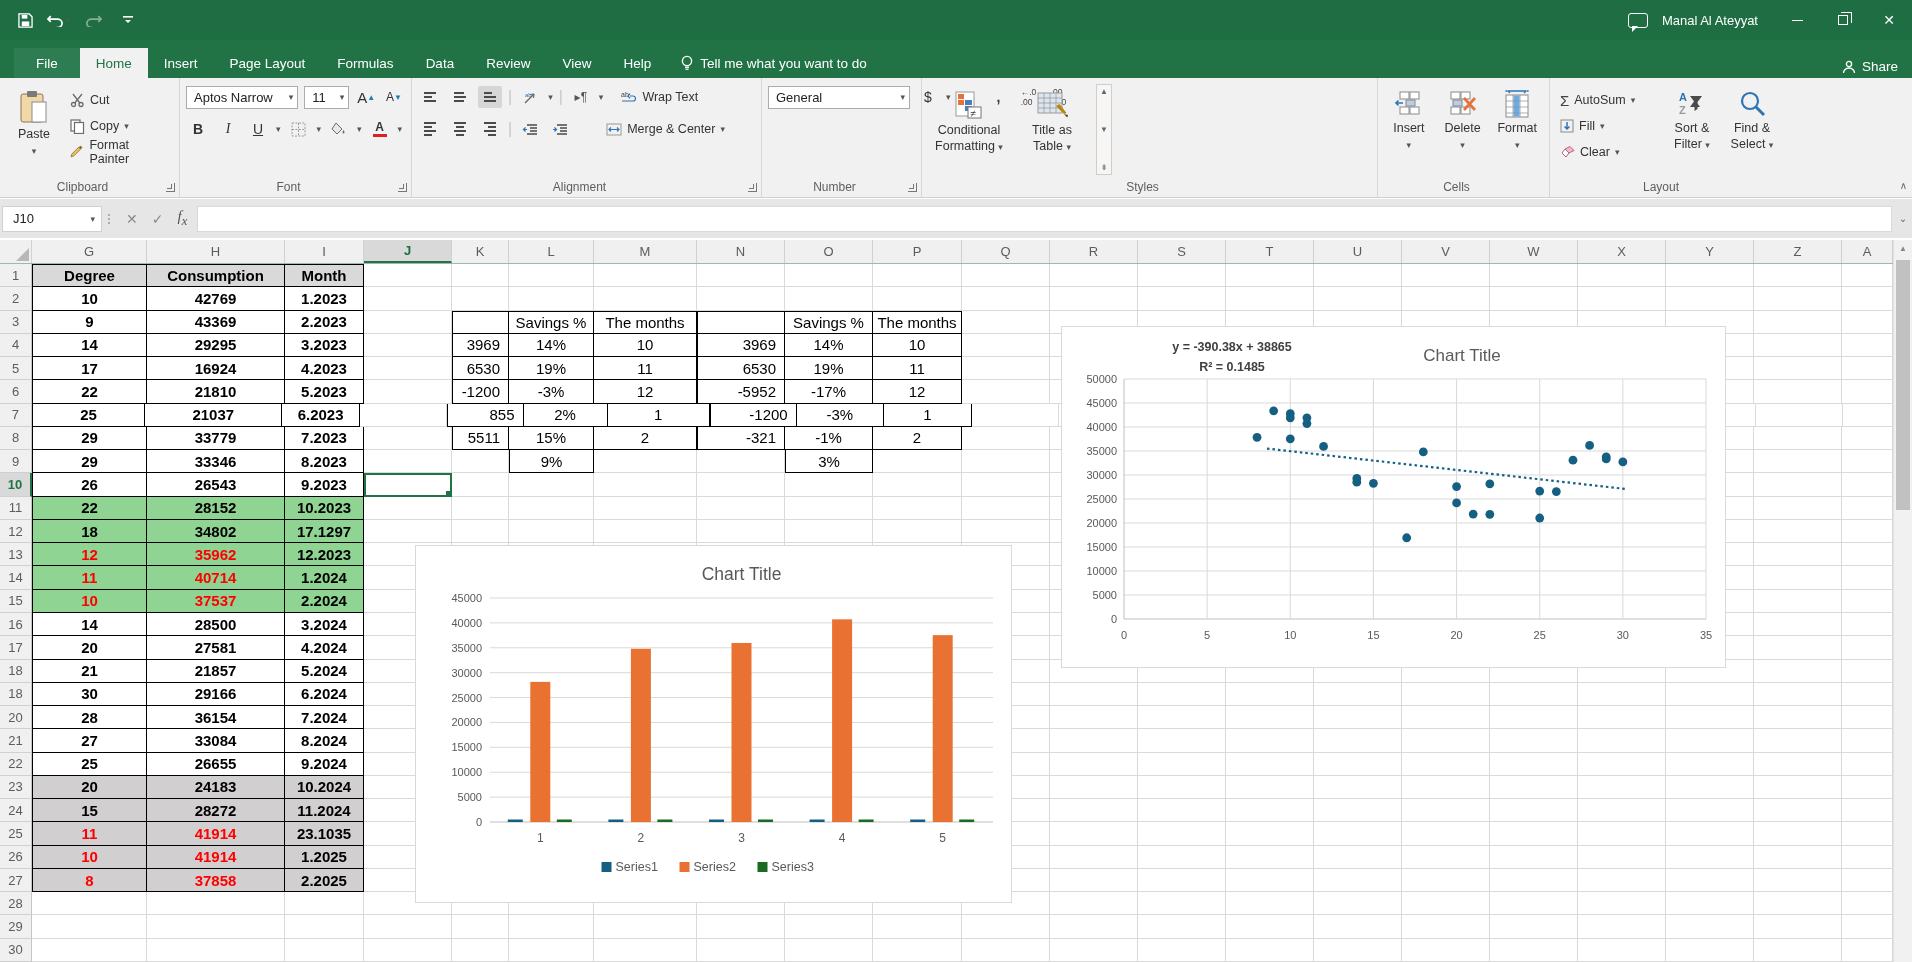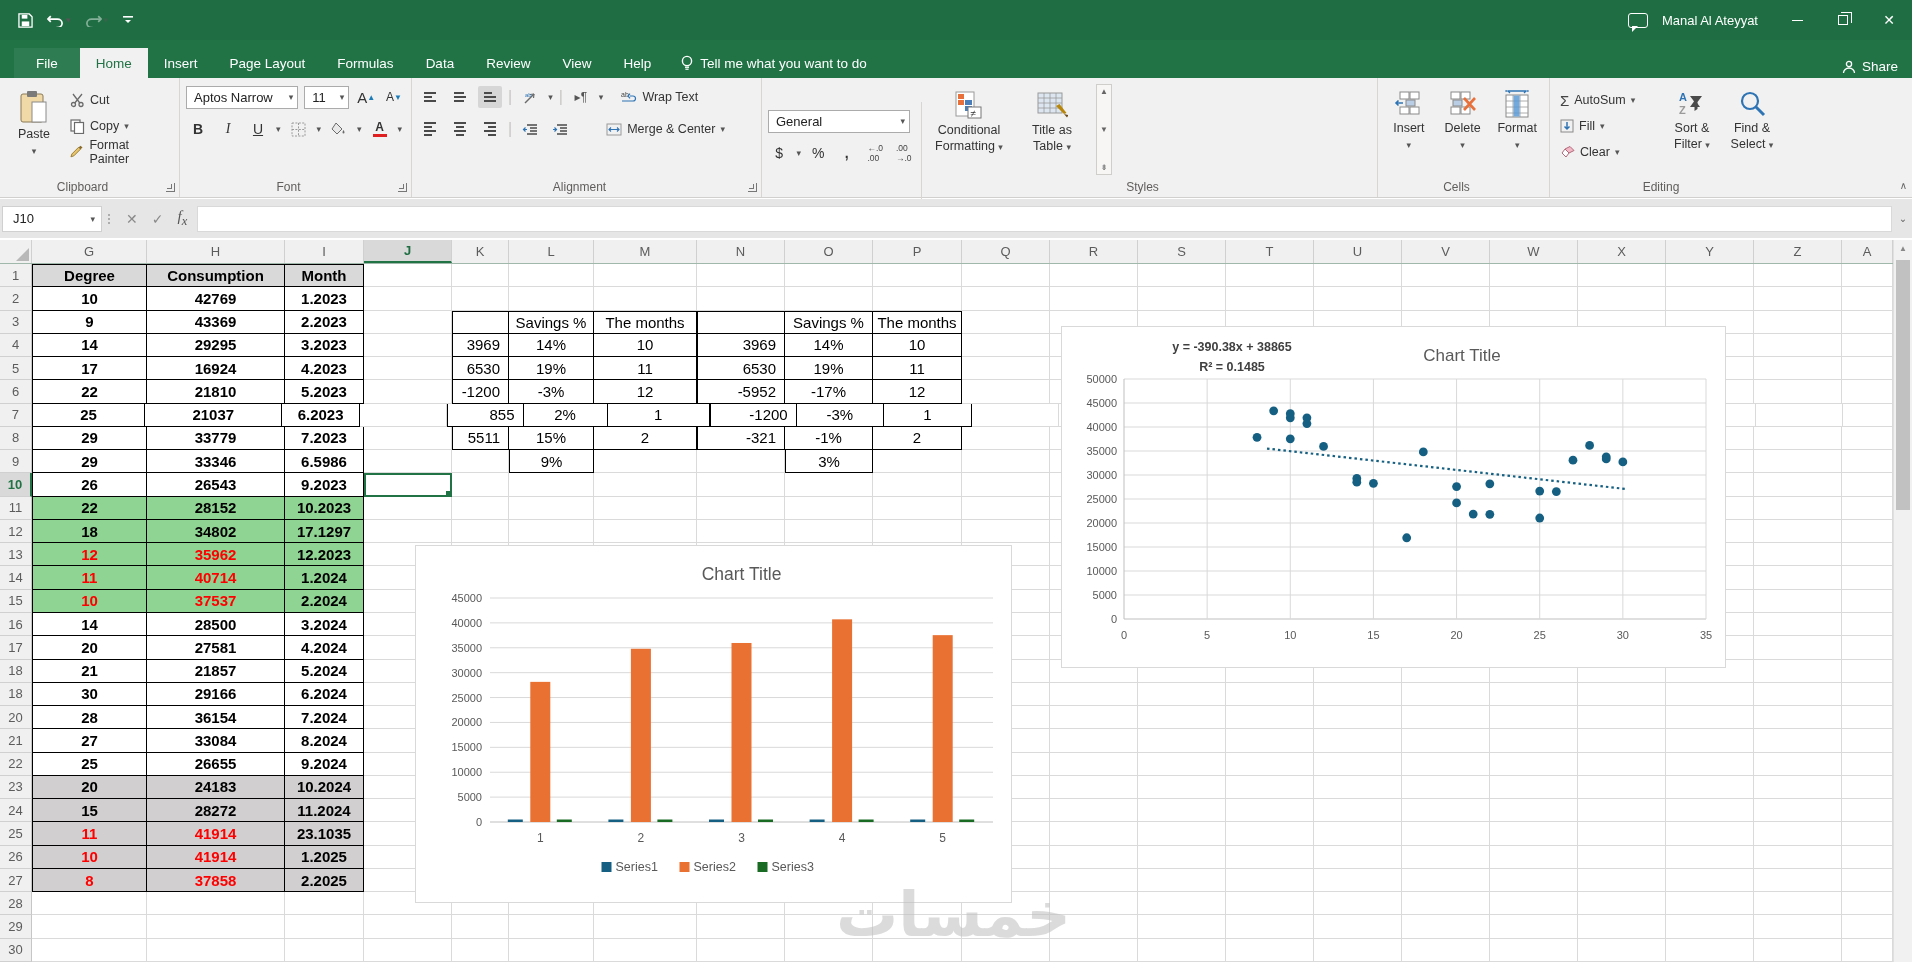--- a/index.html
+++ b/index.html
@@ -338,21 +338,21 @@
               <path d="M3 6.5 h10 M5 4.5 L3 6.5 L5 8.5 M11 4.5 L13 6.5 L11 8.5" stroke="#2e74b5" stroke-width="1.1" fill="none"></path>
             </svg>
           <span>Merge &amp; Center</span> 
             <span class="caret">▾</span>
         </div>
       </div>
       <span class="glabel">Alignment</span>
       <span class="launcher"></span>
     </div>
 
-    <div class="grp" style="width:160px; flex-direction:column; gap:6px;margin-top:24px;">
+    <div class="grp" style="width:160px; flex-direction:row; gap:6px;">
       <div class="frow">
         <div class="combo" style="width:142px">
             <span>General</span>
             <span class="caret">▾</span>
           </div>
       </div>
       <div class="frow">
         <span class="ficon">$</span>
           <span class="caret">▾</span>
         <span class="ficon">%</span>
@@ -466,21 +466,21 @@
           </svg>
         <span class="cap"><span>Sort &amp;</span><br><span>Filter</span> <span class="caret">▾</span></span>
       </div>
       <div class="bigbtn" style="width:56px">
         <svg width="28" height="28" viewBox="0 0 28 28">
             <circle cx="12" cy="11" r="8" fill="none" stroke="#2e74b5" stroke-width="2.2"></circle>
             <path d="M18 17 L26 25" stroke="#2e74b5" stroke-width="3"></path>
           </svg>
         <span class="cap"><span>Find &amp;</span><br><span>Select</span> <span class="caret">▾</span></span>
       </div>
-      <span class="glabel">Editing</span>
+      <span class="glabel">Layout</span>
     </div>
   </div>
   <span class="collapse">∧</span>
 
   <div class="fbar">
     <div class="namebox">
         <span>J10</span>
         <span class="caret">▾</span>
       </div>
     <div class="fsep">
@@ -712,21 +712,21 @@
           <div class="cell" style="width:88px"></div>
           <div class="cell" style="width:88px"></div>
           <div class="cell" style="width:88px"></div>
           <div class="cell" style="width:88px"></div>
           <div class="cell" style="width:51px"></div>
         </div>
         <div class="grow">
           <div class="rh" style="width:32px">9</div>
           <div class="cell mt b bl" style="width:115px">29</div>
           <div class="cell mt b" style="width:138px">33346</div>
-          <div class="cell mt b" style="width:79px">6.5986</div>
+          <div class="cell mt b" style="width:79px">8.2023</div>
           <div class="cell" style="width:88px"></div>
           <div class="cell" style="width:57px"></div>
           <div class="cell b bl" style="width:85px">9%</div>
           <div class="cell" style="width:103px"></div>
           <div class="cell" style="width:88px"></div>
           <div class="cell b bl" style="width:88px">3%</div>
           <div class="cell" style="width:89px"></div>
           <div class="cell" style="width:88px"></div>
           <div class="cell" style="width:88px"></div>
           <div class="cell" style="width:88px"></div>
@@ -1363,14 +1363,13 @@
           <text x="170" y="44" font-size="12.5" fill="#404040" text-anchor="middle" font-family="Liberation Sans, sans-serif" font-weight="bold">R² = 0.1485</text>
           <text x="400" y="34" font-size="17" fill="#595959" text-anchor="middle" font-family="Liberation Sans, sans-serif">Chart Title</text>
         </svg></div>
   </div>
 
   <div class="vscroll">
     <div class="arr">▲</div>
     <div class="vthumb"></div>
   </div>
 
-  <div class="watermark">خمسات</div>
 </div>
 
 </body></html>

